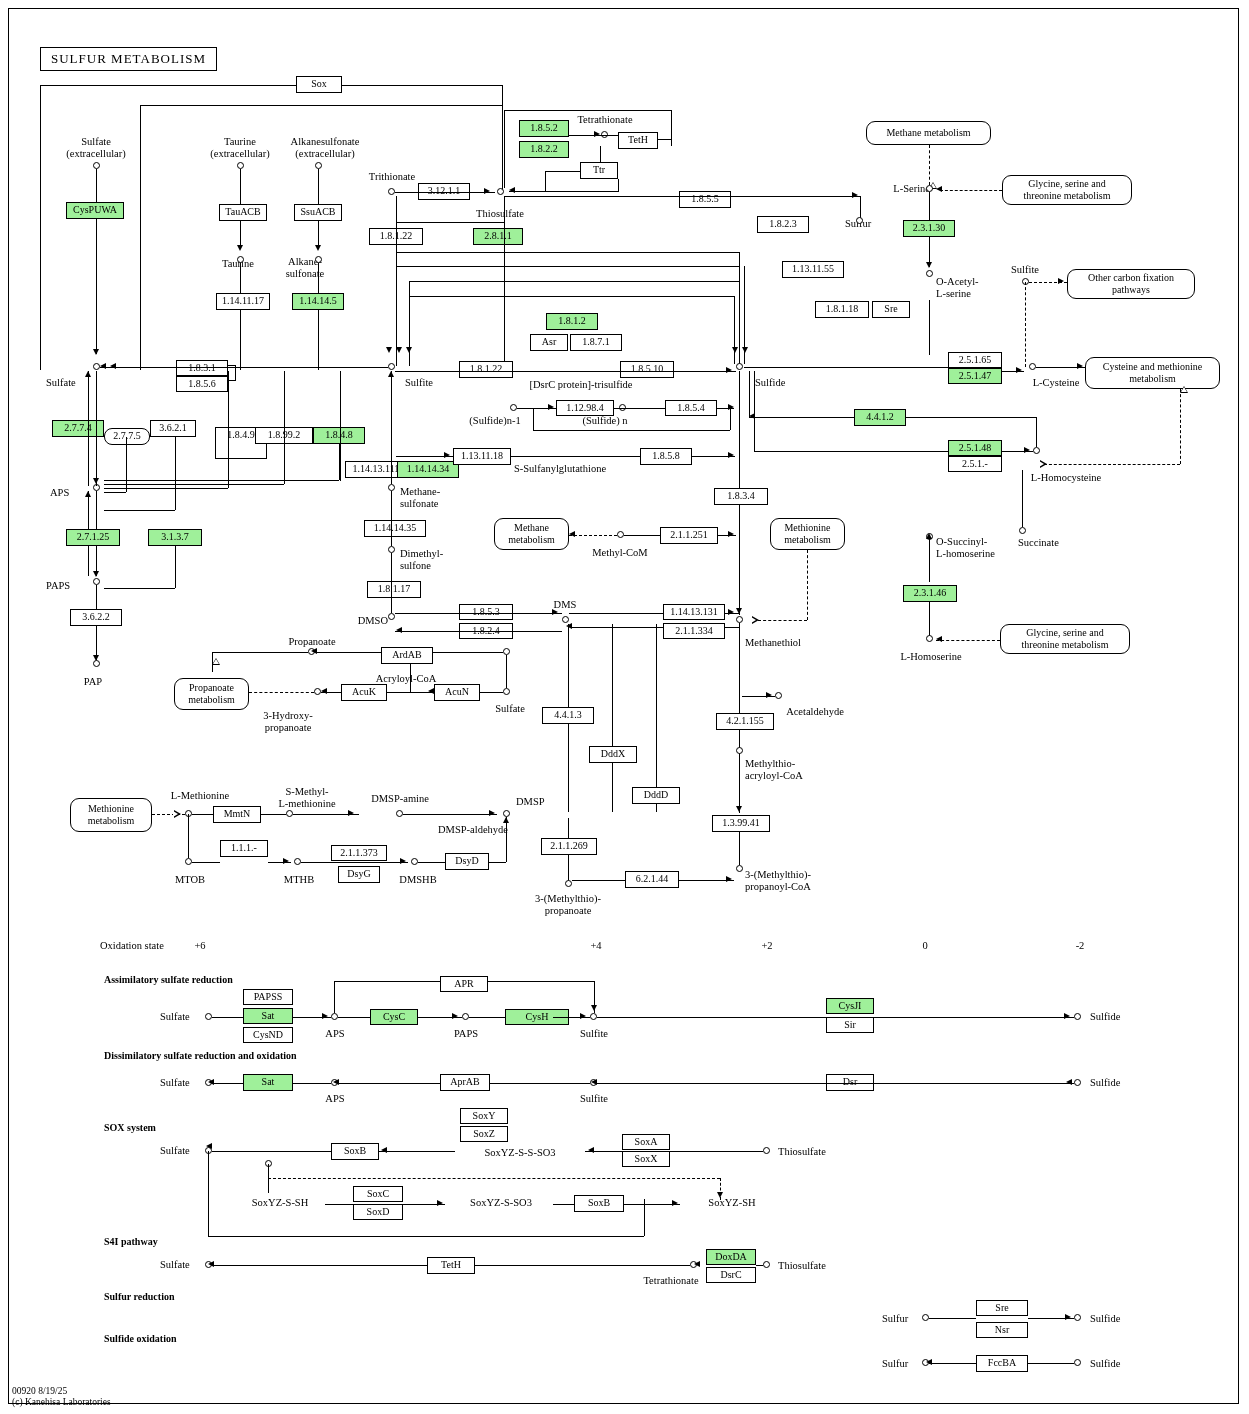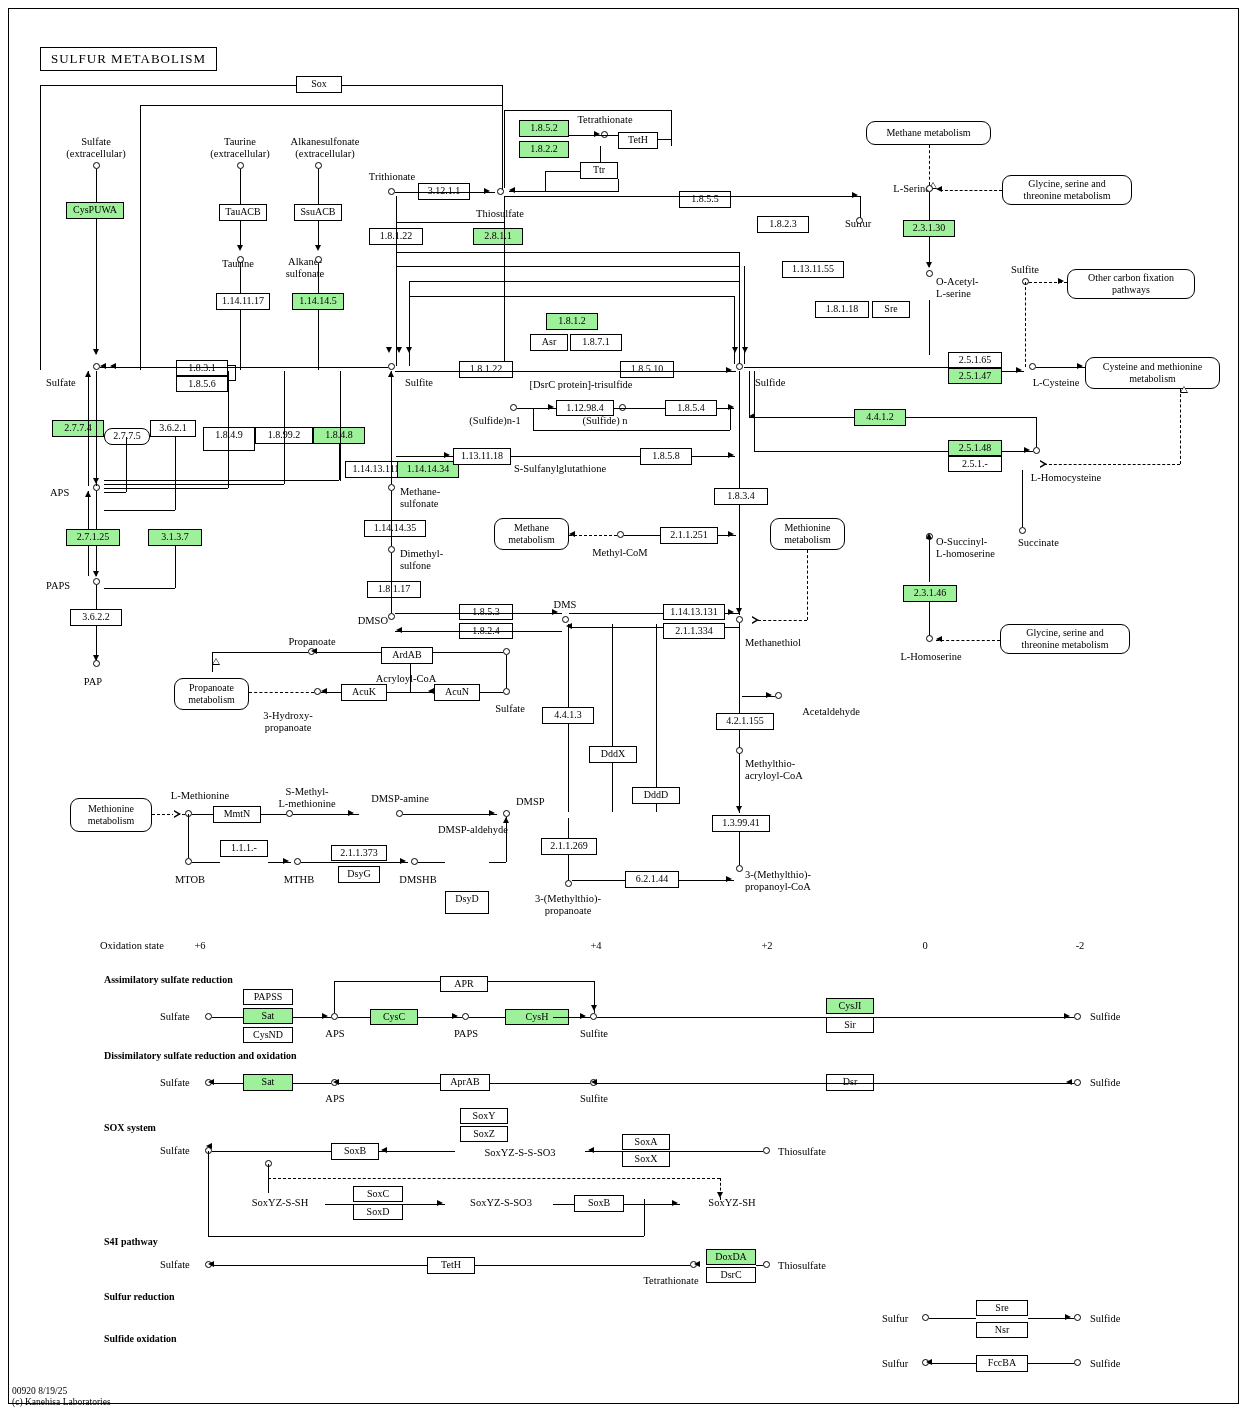--- a/index.html
+++ b/index.html
@@ -216,21 +216,21 @@
   <div class="h" style="left:614px;top:408px;width:51px;"></div>
   <div class="h" style="left:717px;top:408px;width:17px;"></div>
   <div class="ar ar-r" style="left:728px;top:404px;"></div>
   <div class="v" style="left:533px;top:408px;height:22px;"></div>
   <div class="h" style="left:533px;top:430px;width:197px;"></div>
   <div class="v" style="left:730px;top:408px;height:22px;"></div>
 
   <div class="ebox g" style="left:52px;top:420px;width:52px;height:17px;">2.7.7.4</div>
   <div class="ebox" style="left:104px;top:428px;width:46px;height:17px;border-radius:8px;">2.7.7.5</div>
   <div class="ebox" style="left:150px;top:420px;width:46px;height:17px;">3.6.2.1</div>
-  <div class="ebox" style="left:203px;top:427px;width:52px;height:24px;">1.8.4.9</div>
+  <div class="ebox" style="left:215px;top:427px;width:52px;height:32px;">1.8.4.9</div>
   <div class="ebox" style="left:255px;top:427px;width:58px;height:17px;">1.8.99.2</div>
   <div class="ebox g" style="left:313px;top:427px;width:52px;height:17px;">1.8.4.8</div>
 
   <div class="lbl" style="left:50px;top:487px;width:40px;text-align:left;">APS</div>
   <div class="circ" style="left:93px;top:484px;"></div>
   <div class="lbl" style="left:46px;top:580px;width:46px;text-align:left;">PAPS</div>
   <div class="circ" style="left:93px;top:578px;"></div>
   <div class="lbl" style="left:70px;top:676px;width:46px;">PAP</div>
   <div class="circ" style="left:93px;top:660px;"></div>
 
@@ -414,21 +414,21 @@
   <div class="ebox" style="left:542px;top:707px;width:52px;height:17px;">4.4.1.3</div>
   <div class="ebox" style="left:589px;top:746px;width:48px;height:17px;">DddX</div>
   <div class="ebox" style="left:632px;top:787px;width:48px;height:17px;">DddD</div>
   <div class="v" style="left:568px;top:624px;height:84px;"></div>
   <div class="v" style="left:568px;top:724px;height:88px;"></div>
   <div class="v" style="left:612px;top:624px;height:122px;"></div>
   <div class="v" style="left:612px;top:763px;height:49px;"></div>
   <div class="v" style="left:656px;top:624px;height:163px;"></div>
   <div class="v" style="left:656px;top:804px;height:8px;"></div>
 
-  <div class="lbl" style="left:770px;top:706px;width:90px;text-align:right;">Acetaldehyde</div>
+  <div class="lbl" style="left:770px;top:706px;width:90px;text-align:center;">Acetaldehyde</div>
   <div class="circ" style="left:775px;top:692px;"></div>
   <div class="h" style="left:754px;top:696px;width:21px;"></div>
   <div class="v" style="left:754px;top:696px;height:0px;"></div>
   <div class="ar ar-r" style="left:766px;top:692px;"></div>
   <div class="h" style="left:742px;top:696px;width:12px;"></div>
 
   <div class="ebox" style="left:716px;top:713px;width:58px;height:17px;">4.2.1.155</div>
   <div class="lbl" style="left:745px;top:758px;width:90px;text-align:left;">Methylthio-
 acryloyl-CoA</div>
   <div class="circ" style="left:736px;top:747px;"></div>
@@ -470,21 +470,21 @@
   <div class="h" style="left:268px;top:862px;width:23px;"></div>
   <div class="ar ar-r" style="left:283px;top:858px;"></div>
   <div class="circ" style="left:294px;top:858px;"></div>
   <div class="lbl" style="left:274px;top:874px;width:50px;">MTHB</div>
   <div class="ebox" style="left:331px;top:845px;width:56px;height:16px;">2.1.1.373</div>
   <div class="ebox" style="left:338px;top:866px;width:42px;height:17px;">DsyG</div>
   <div class="h" style="left:301px;top:862px;width:107px;"></div>
   <div class="ar ar-r" style="left:400px;top:858px;"></div>
   <div class="circ" style="left:411px;top:858px;"></div>
   <div class="lbl" style="left:390px;top:874px;width:56px;">DMSHB</div>
-  <div class="ebox" style="left:445px;top:853px;width:44px;height:23px;margin-top:38px;">DsyD</div>
+  <div class="ebox" style="left:445px;top:853px;width:44px;height:17px;">DsyD</div>
   <div class="h" style="left:418px;top:862px;width:27px;"></div>
   <div class="h" style="left:489px;top:862px;width:17px;"></div>
   <div class="v" style="left:506px;top:817px;height:45px;"></div>
   <div class="ar ar-u" style="left:503px;top:817px;"></div>
 
   <div class="ebox" style="left:541px;top:838px;width:56px;height:17px;">2.1.1.269</div>
   <div class="v" style="left:568px;top:818px;height:20px;"></div>
   <div class="v" style="left:568px;top:855px;height:27px;"></div>
   <div class="circ" style="left:565px;top:880px;"></div>
   <div class="lbl" style="left:518px;top:893px;width:100px;">3-(Methylthio)-

